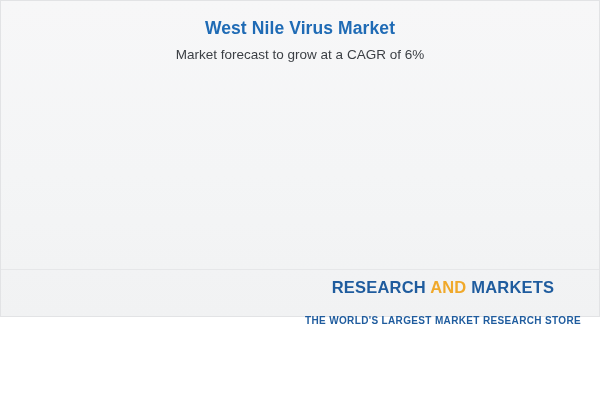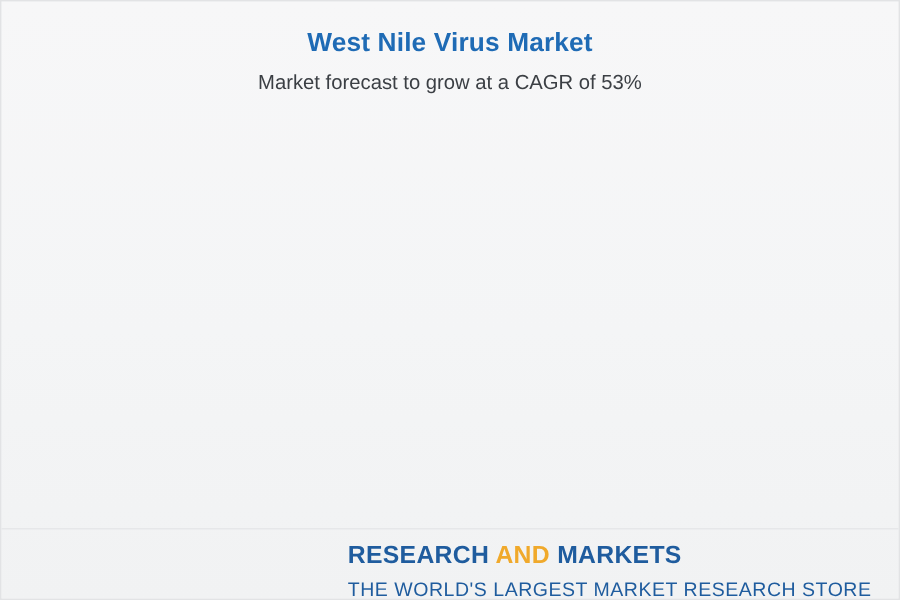--- a/index.html
+++ b/index.html
@@ -9,21 +9,21 @@
   body {
     width: 600px;
     height: 400px;
     background: #ffffff;
     font-family: "Liberation Sans", sans-serif;
     overflow: hidden;
   }
   #infographic {
     position: relative;
     width: 600px;
-    height: 400px;
+    height: 317px;
     box-sizing: border-box;
     background: linear-gradient(180deg, #f7f7f8 0%, #f4f5f6 55%, #f1f2f3 100%);
     border: 1px solid #e2e3e5;
   }
 
   
   .header {
     position: absolute;
     left: 0;
     top: 16px;
@@ -75,49 +75,49 @@
     left: 20px;
     top: 16px;
     font-size: 11px;
     color: #9a9ca0;
     line-height: 14px;
   }
   .logo {
     position: absolute;
     right: 18px;
     top: 8px;
-    text-align: left;
+    text-align: center;
   }
   .logo-main {
     font-size: 16.5px;
     font-weight: bold;
     color: #1f5c9e;
     letter-spacing: 0.2px;
     line-height: 19px;
     white-space: nowrap;
   }
   .logo-main .logo-and { color: #f0a92b; }
   .logo-tag {
-    margin-top: 8px;
-    font-size: 13px;
-    font-weight: normal;
+    margin-top: 19px;
+    font-size: 10px;
+    font-weight: bold;
     color: #1f5c9e;
     letter-spacing: 0.35px;
     line-height: 10px;
     white-space: nowrap;
   }
 </style>
 </head>
 <body>
 
 <div id="infographic">
 
   <div class="header">
     <div class="chart-title">West Nile Virus Market</div>
-    <div class="chart-subtitle">Market forecast to grow at a CAGR of 53%</div>
+    <div class="chart-subtitle">Market forecast to grow at a CAGR of 6%</div>
   </div>
 
   <div class="plot">
 
     <div class="bar-group g2024">
       
       
       
     </div>
 

